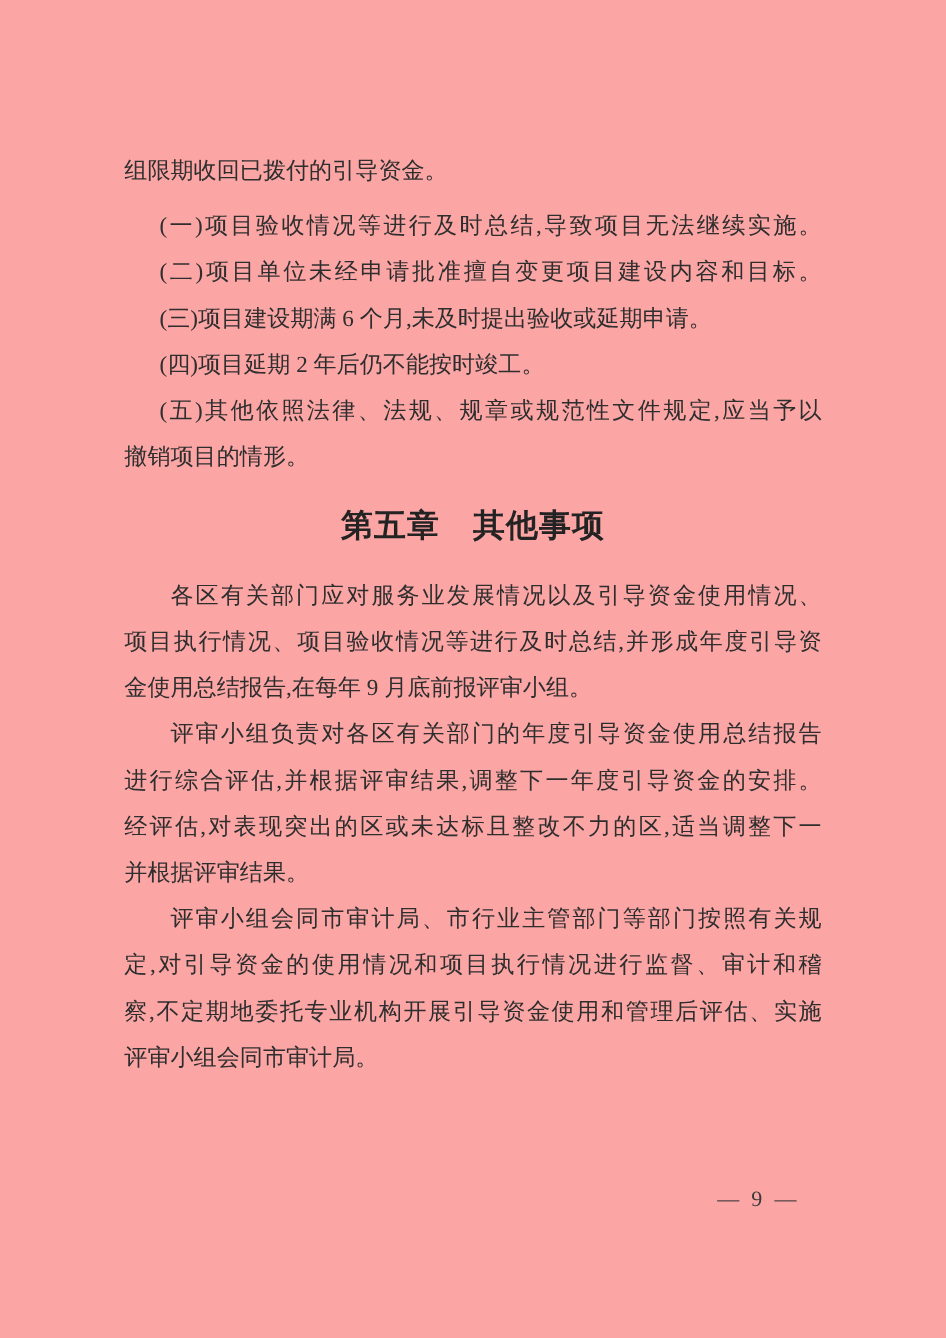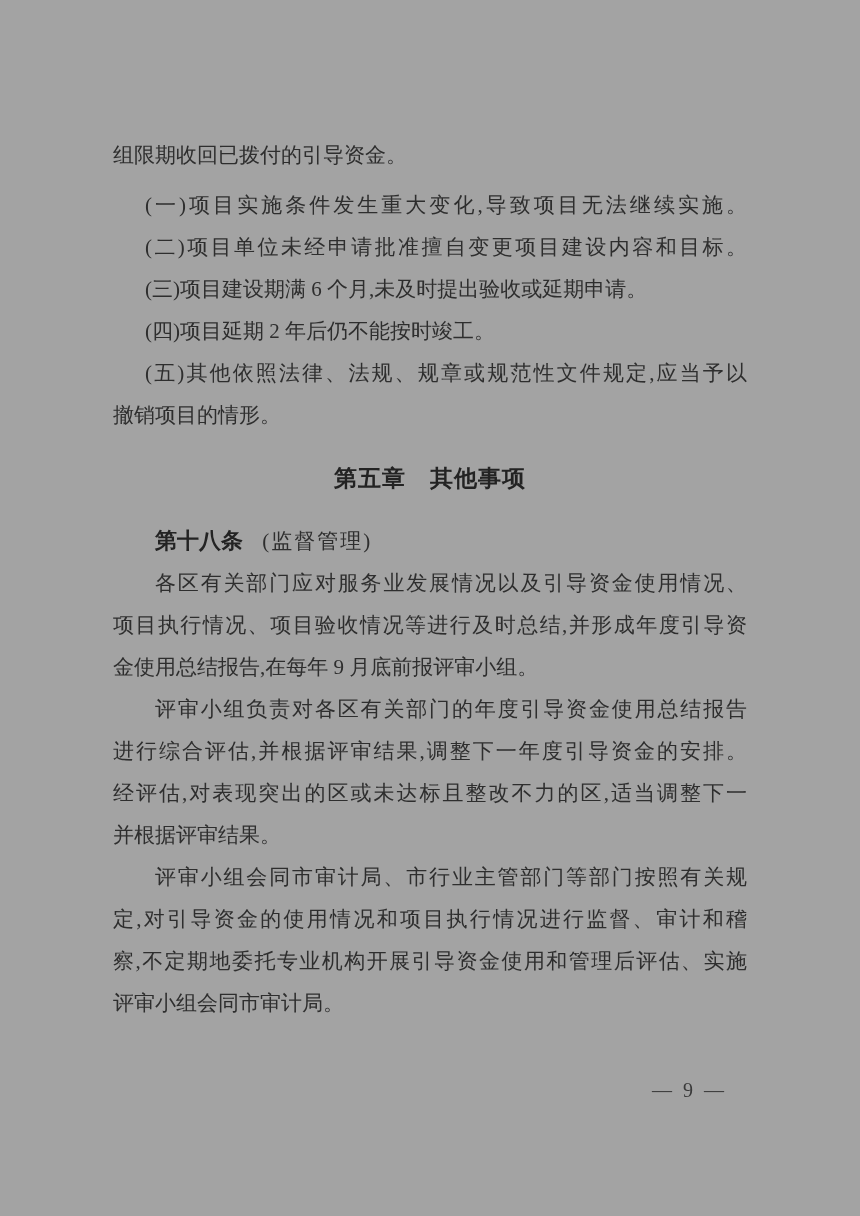--- a/index.html
+++ b/index.html
@@ -1,21 +1,21 @@
 <!DOCTYPE html>
 <html lang="zh"><head>
 <meta charset="utf-8">
 <style>
   html, body { margin: 0; padding: 0; background: #e8e8e8; }
   .page {
     position: relative;
     width: 860px;
     height: 1216px;
     margin: 0 auto;
-    background: #a3a3a3;
+    background: #fca5a5;
     overflow: hidden;
   }
   .content {
     position: absolute;
     left: 113px;
     top: 134px;
     width: 634px;
   }
   .ln {
     margin: 0;
@@ -30,21 +30,21 @@
   
   .ind  { text-indent: 42px; }
   
   .pind { text-indent: 32px; }
   .m8 { margin-top: 8px; }
   .m7 { margin-top: 7px; }
   .chapter {
     margin: 20px 0;
     font-family: "Liberation Sans", "DejaVu Sans", sans-serif;
     font-weight: 700;
-    font-size: 23px;
+    font-size: 29px;
     line-height: 44px;
     text-align: center;
     color: #232323;
     letter-spacing: 1px;
   }
   .article { text-indent: 42px; }
   .article-label {
     font-family: "Liberation Sans", "DejaVu Sans", sans-serif;
     font-weight: 700;
     font-size: 22px;
@@ -69,33 +69,29 @@
   }
 </style>
 </head>
 <body>
 
 <div class="page">
   <div class="content">
 
     <p class="ln">组限期收回已拨付的引导资金。</p>
 
-    <p class="ln jf pind m8">(一)项目实施条件发生重大变化,导致项目无法继续实施。</p>
+    <p class="ln jf pind m8">(一)项目验收情况等进行及时总结,导致项目无法继续实施。</p>
     <p class="ln jf pind">(二)项目单位未经申请批准擅自变更项目建设内容和目标。</p>
     <p class="ln pind">(三)项目建设期满 6 个月,未及时提出验收或延期申请。</p>
     <p class="ln pind">(四)项目延期 2 年后仍不能按时竣工。</p>
     <p class="ln jf pind">(五)其他依照法律、法规、规章或规范性文件规定,应当予以</p>
     <p class="ln">撤销项目的情形。</p>
 
     <h2 class="chapter">第五章　其他事项</h2>
 
-    <p class="ln article">
-      <span class="article-label">第十八条</span>
-      <span class="article-title">(监督管理)</span>
-    </p>
 
     <p class="ln jf ind">各区有关部门应对服务业发展情况以及引导资金使用情况、</p>
     <p class="ln jf">项目执行情况、项目验收情况等进行及时总结,并形成年度引导资</p>
     <p class="ln">金使用总结报告,在每年 9 月底前报评审小组。</p>
 
     <p class="ln jf ind">评审小组负责对各区有关部门的年度引导资金使用总结报告</p>
     <p class="ln jf">进行综合评估,并根据评审结果,调整下一年度引导资金的安排。</p>
     <p class="ln jf">经评估,对表现突出的区或未达标且整改不力的区,适当调整下一</p>
     <p class="ln">并根据评审结果。</p>
 

